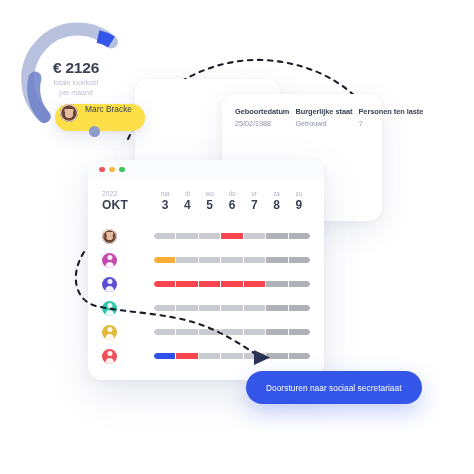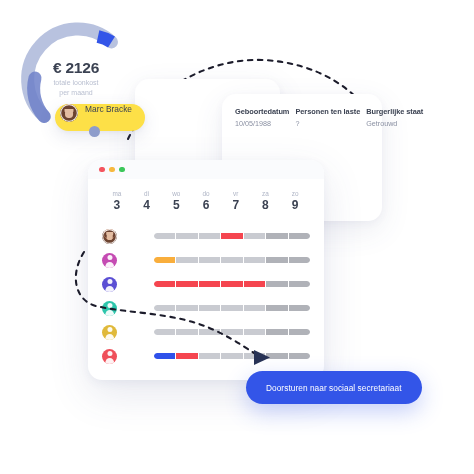--- a/index.html
+++ b/index.html
@@ -397,31 +397,31 @@
         </div>
       </div>
     </div>
   </div>
 
   <div class="card" id="card-info">
     <div class="info-grid">
 
       <div>
         <div class="info-label">Geboortedatum</div>
-        <div class="info-value">10/05/1988</div>
+        <div class="info-value">25/02/1988</div>
+      </div>
+
+      <div>
+        <div class="info-label">Burgerlijke staat</div>
+        <div class="info-value">Getrouwd</div>
       </div>
 
       <div>
         <div class="info-label">Personen ten laste</div>
         <div class="info-value">?</div>
-      </div>
-
-      <div>
-        <div class="info-label">Burgerlijke staat</div>
-        <div class="info-value">Getrouwd</div>
       </div>
 
 
     </div>
     <div class="info-extra">cht</div>
   </div>
 
   <div id="name-chip">
     <span class="avatar photo" style="width:18px;height:18px">
       <span class="hair"></span>
@@ -435,20 +435,24 @@
 
   <div class="card" id="card-calendar">
 
     <div id="titlebar">
       <span class="tb-dot red"></span>
       <span class="tb-dot amber"></span>
       <span class="tb-dot green"></span>
     </div>
 
     <div class="cal-head">
+      <div class="month-cell">
+        <div class="month-year">2022</div>
+        <div class="month-name">OKT</div>
+      </div>
       <div class="days">
         <div class="day-cell">
           <div class="day-abbr">ma</div>
           <div class="day-num">3</div>
         </div>
         <div class="day-cell">
           <div class="day-abbr">di</div>
           <div class="day-num">4</div>
         </div>
         <div class="day-cell">

